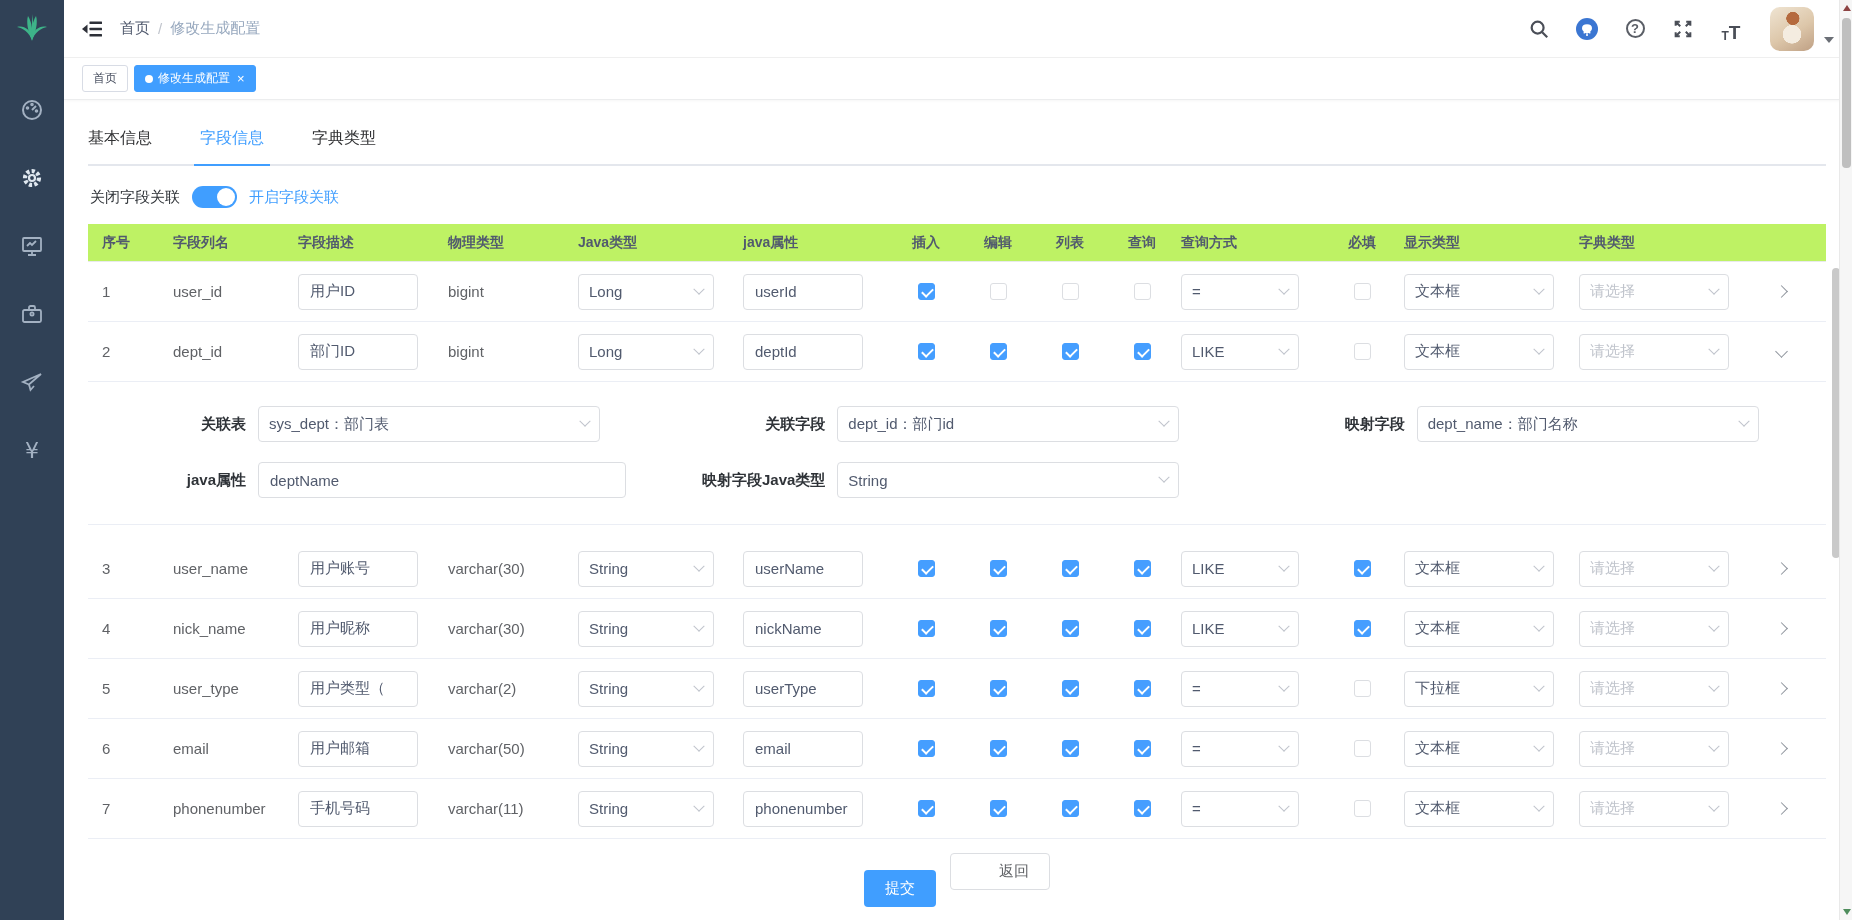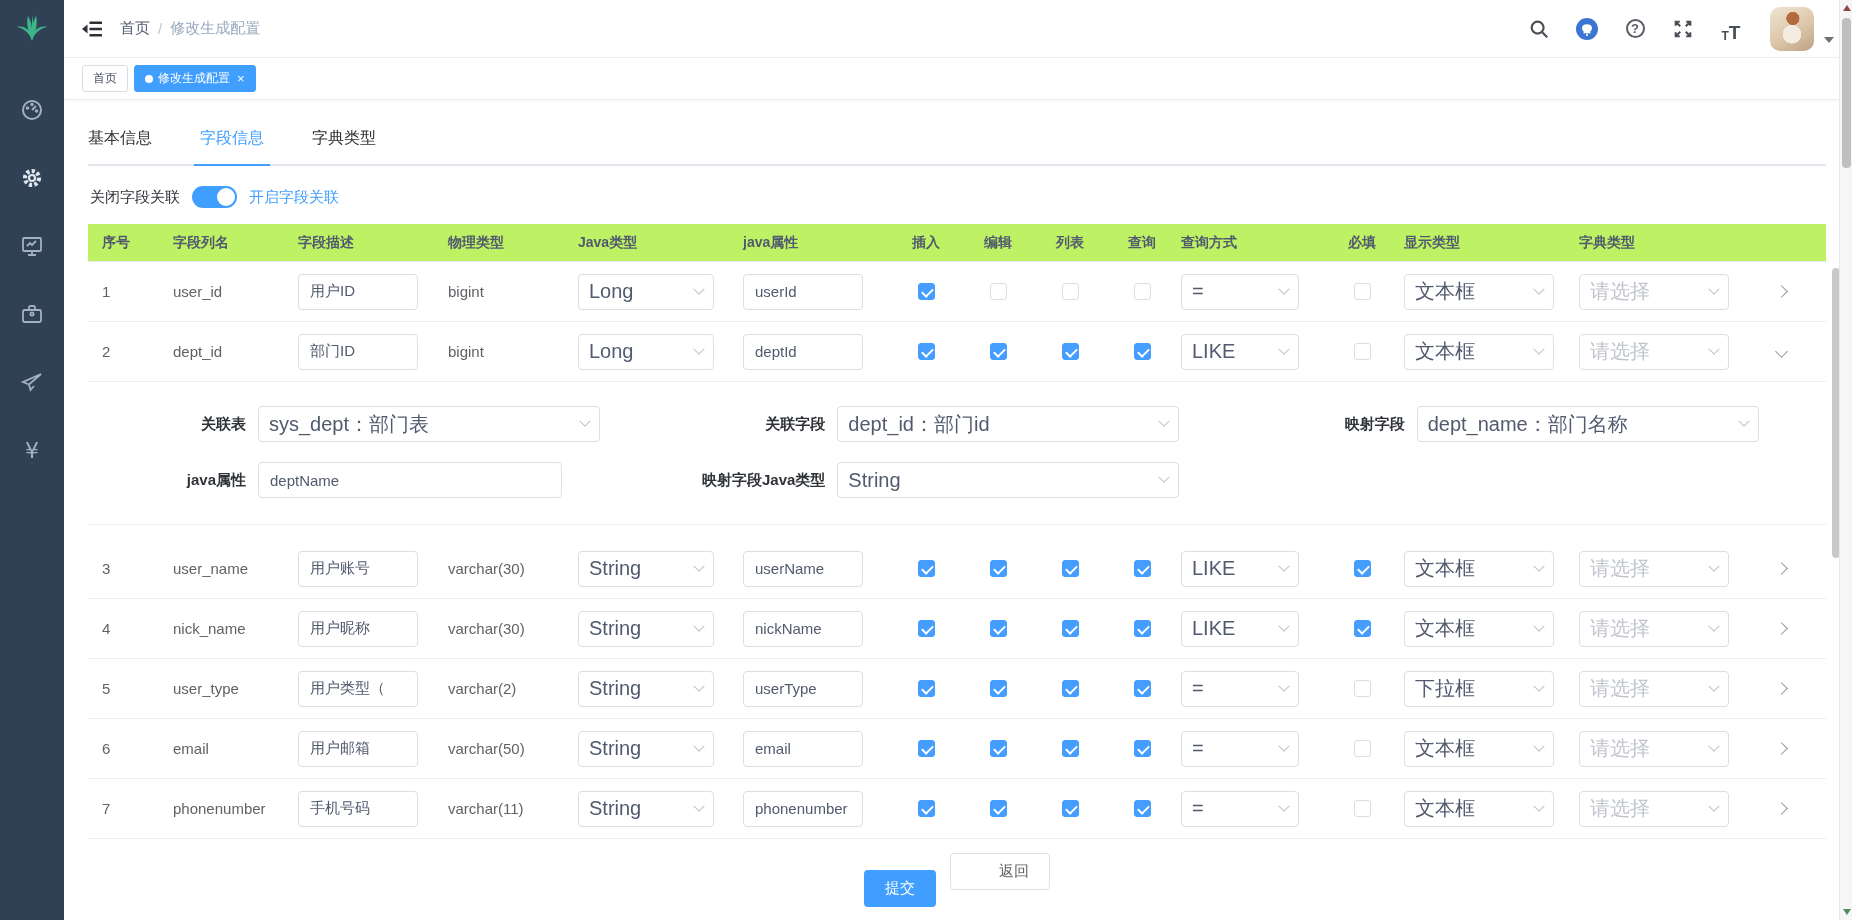--- a/index.html
+++ b/index.html
@@ -71,39 +71,39 @@
   .c-jattr { flex:0 0 150px; }
   .c-cbcol { flex:0 0 72px; justify-content:center; }
   .c-qmode { flex:0 0 145px; }
   .c-req   { flex:0 0 78px; justify-content:center; }
   .c-disp  { flex:0 0 175px; }
   .c-dict  { flex:0 0 180px; }
   .c-exp   { flex:0 0 50px; justify-content:center; }
 
   .inp { width:120px; height:36px; border:1px solid #dcdee2; border-radius:4px; padding:0 11px; font-size:15px; color:#515a6e; outline:none; background:#fff; font-family:inherit; }
   .sel { width:136px; height:36px; border:1px solid #dcdee2; border-radius:4px; padding:0 10px; display:flex; align-items:center; justify-content:space-between; cursor:pointer; background:#fff; }
-  .sel .sval { font-size:20px; color:#515a6e; white-space:nowrap; overflow:hidden; }
+  .sel .sval { font-size:15px; color:#515a6e; white-space:nowrap; overflow:hidden; }
   .sel .sval.placeholder { color:#c0c4cc; }
   .c-disp .sel, .c-dict .sel { width:150px; }
   .c-qmode .sel { width:118px; }
   .chev { width:8px; height:8px; border-right:1.6px solid #c0c4cc; border-bottom:1.6px solid #c0c4cc; transform:rotate(45deg) translate(-2px,-2px); flex:0 0 8px; }
   .expand-arrow { width:9px; height:9px; border-right:1.8px solid #8d939c; border-bottom:1.8px solid #8d939c; transform:rotate(-45deg); cursor:pointer; }
   .expand-arrow.open { transform:rotate(45deg); }
 
   .cb { width:17px; height:17px; border:1px solid #dcdee2; border-radius:3px; background:#fff; cursor:pointer; position:relative; display:inline-block; }
   .cb.checked { background:#459eff; border-color:#459eff; }
   .cb.checked::after { content:""; position:absolute; left:5px; top:1.5px; width:5px; height:9px; border-right:2px solid #fff; border-bottom:2px solid #fff; transform:rotate(45deg); }
 
   
   .expanded-panel { border-bottom:1px solid #ebeef5; padding:24px 0 26px; margin-bottom:14px; background:#fff; }
   .panel-grid { display:grid; grid-template-columns: 1fr 1fr 1fr; row-gap:20px; }
   .panel-item { display:flex; align-items:center; }
   .plabel { flex:0 0 170px; text-align:right; padding-right:12px; font-size:15px; font-weight:bold; color:#2f3338; }
   .panel-item .sel { width:342px; }
-  .panel-item .inp { width:304px; }
+  .panel-item .inp { width:368px; }
 
   
   .inner-scroll { position:absolute; top:44px; right:-14px; width:8px; height:290px; background:#c9c9c9; border-radius:4px; }
 
   
   .footer-btns { display:flex; justify-content:center; gap:14px; margin-top:14px; }
   .btn { height:37px; padding:0 20px; border-radius:4px; font-size:15px; cursor:pointer; display:flex; align-items:center; border:1px solid transparent; font-family:inherit; }
   .btn-primary { background:#409EFF; color:#fff;margin-top:17px; }
   .btn-plain { background:#fff; color:#606266; border-color:#dcdee2;padding-left:48px; }
 

